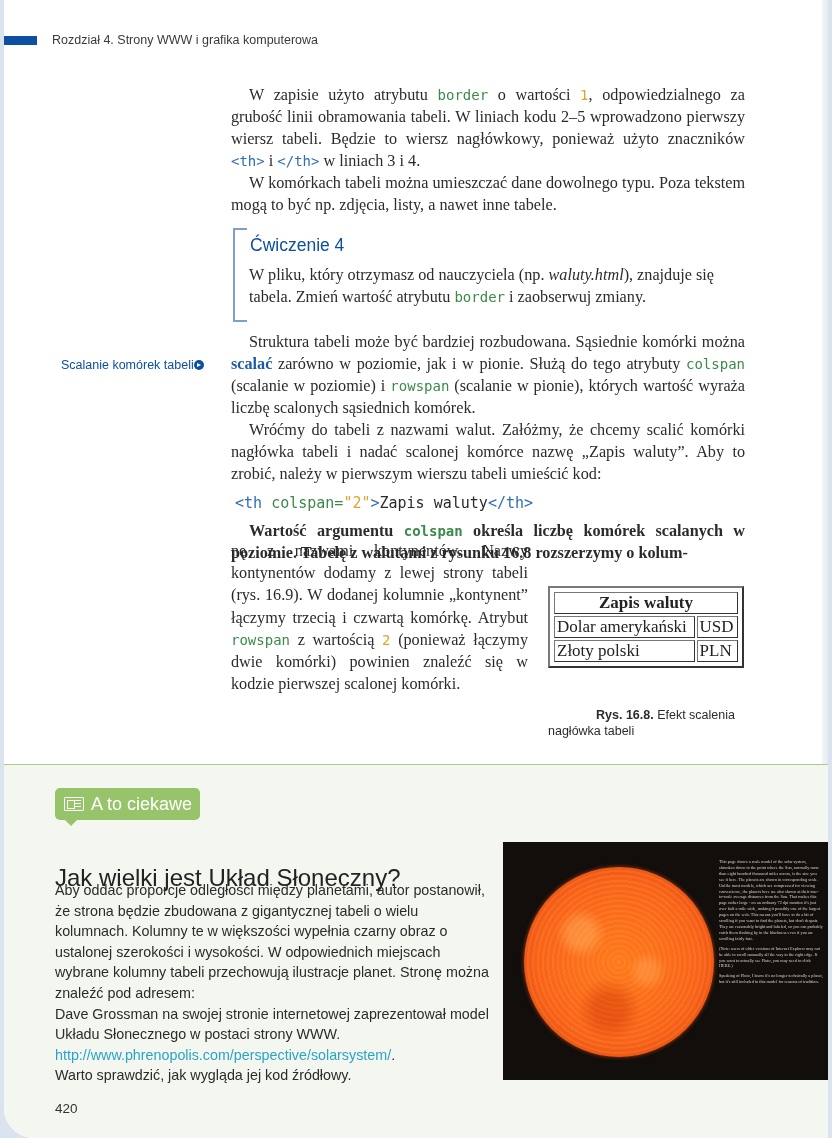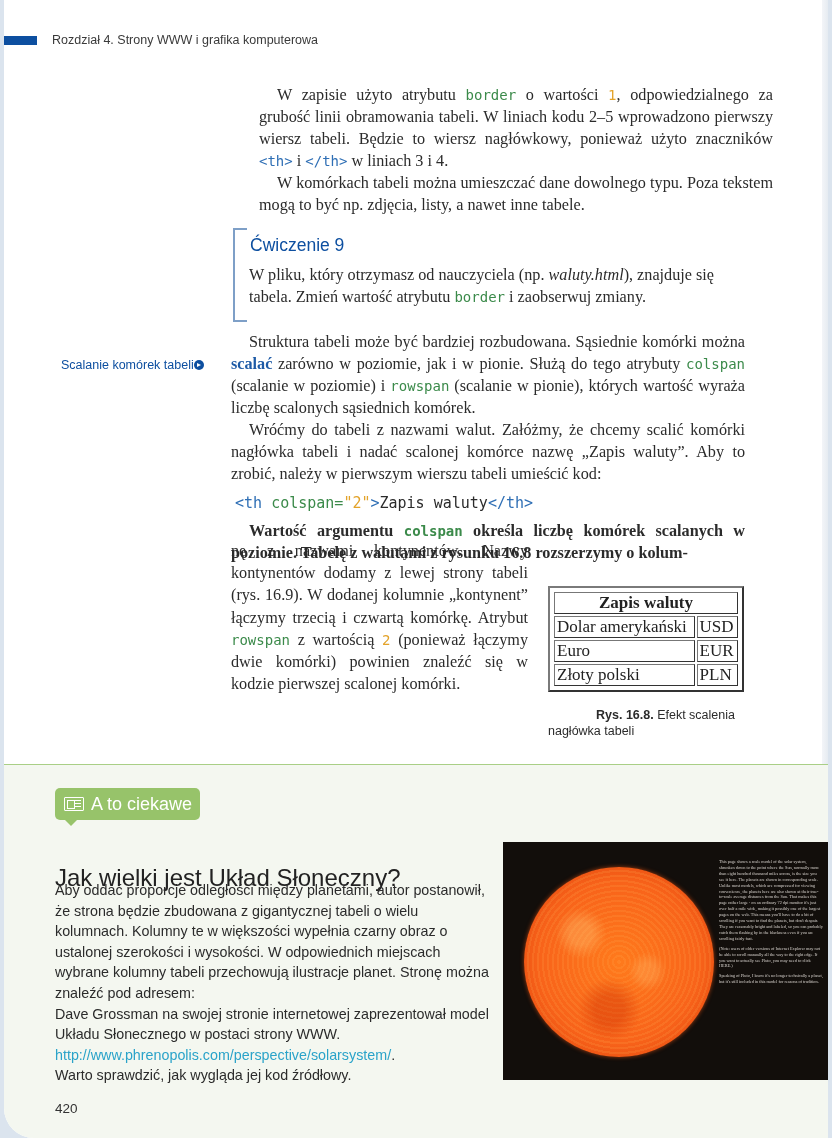--- a/index.html
+++ b/index.html
@@ -131,29 +131,29 @@
 </style>
 </head>
 <body>
 
 <div class="page">
   <div class="page-edge-right"></div>
 
   <div class="header-bar"></div>
   <div class="header-text">Rozdział 4. Strony WWW i grafika komputerowa</div>
 
-  <div class="body-col" style="top:84px;margin-left:28px;">
+  <div class="body-col" style="top:84px;">
     <p class="para"><span>W zapisie użyto atrybutu </span><span class="code c-attr">border</span><span> o wartości </span><span class="code c-num">1</span><span>, odpowiedzialnego za grubość linii obramowania tabeli. W liniach kodu 2–5 wprowadzono pierwszy wiersz tabeli. Będzie to wiersz nagłówkowy, ponieważ użyto znaczników </span><span class="code c-tag">&lt;th&gt;</span><span> i </span><span class="code c-tag">&lt;/th&gt;</span><span> w liniach 3 i 4.</span></p>
     <p class="para">W komórkach tabeli można umieszczać dane dowolnego typu. Poza tekstem mogą to być np. zdjęcia, listy, a nawet inne tabele.</p>
   </div>
 
   <div class="exercise"></div>
   <div class="exercise-cover-top"></div>
   <div class="exercise-cover-bottom"></div>
-  <div class="exercise-title">Ćwiczenie 9</div>
+  <div class="exercise-title">Ćwiczenie 4</div>
   <div class="exercise-body"><span>W pliku, który otrzymasz od nauczyciela (np. </span><i>waluty.html</i><span>), znajduje się tabela. Zmień wartość atrybutu </span><span class="code c-attr">border</span><span> i zaobserwuj zmiany.</span></div>
 
   <div class="side-note">
     <span>Scalanie komórek tabeli</span>
     <span class="bullet"></span>
   </div>
 
   <div class="body-col" style="top:331px;">
     <p class="para"><span>Struktura tabeli może być bardziej rozbudowana. Sąsiednie komórki można </span><span class="term">scalać</span><span> zarówno w poziomie, jak i w pionie. Służą do tego atrybuty </span><span class="code c-attr">colspan</span><span> (scalanie w poziomie) i </span><span class="code c-attr">rowspan</span><span> (scalanie w pionie), których wartość wyraża liczbę scalonych sąsiednich komórek.</span></p>
     <p class="para">Wróćmy do tabeli z nazwami walut. Załóżmy, że chcemy scalić komórki nagłówka tabeli i nadać scalonej komórce nazwę „Zapis waluty”. Aby to zrobić, należy w pierwszym wierszu tabeli umieścić kod:</p>
@@ -171,24 +171,20 @@
     <table>
       <tbody>
           <tr>
         <th colspan="2">Zapis waluty</th>
       </tr>
       <tr>
         <td>Dolar amerykański</td>
         <td>USD</td>
       </tr>
       <tr>
-        <td>Euro</td>
-        <td>EUR</td>
-      </tr>
-      <tr>
         <td>Złoty polski</td>
         <td>PLN</td>
       </tr>
     </tbody>
       </table>
   </div>
   <div class="fig-caption"><b>Rys. 16.8.</b><span> Efekt scalenia nagłówka tabeli</span></div>
 
   <div class="box"></div>
   <div class="badge">

